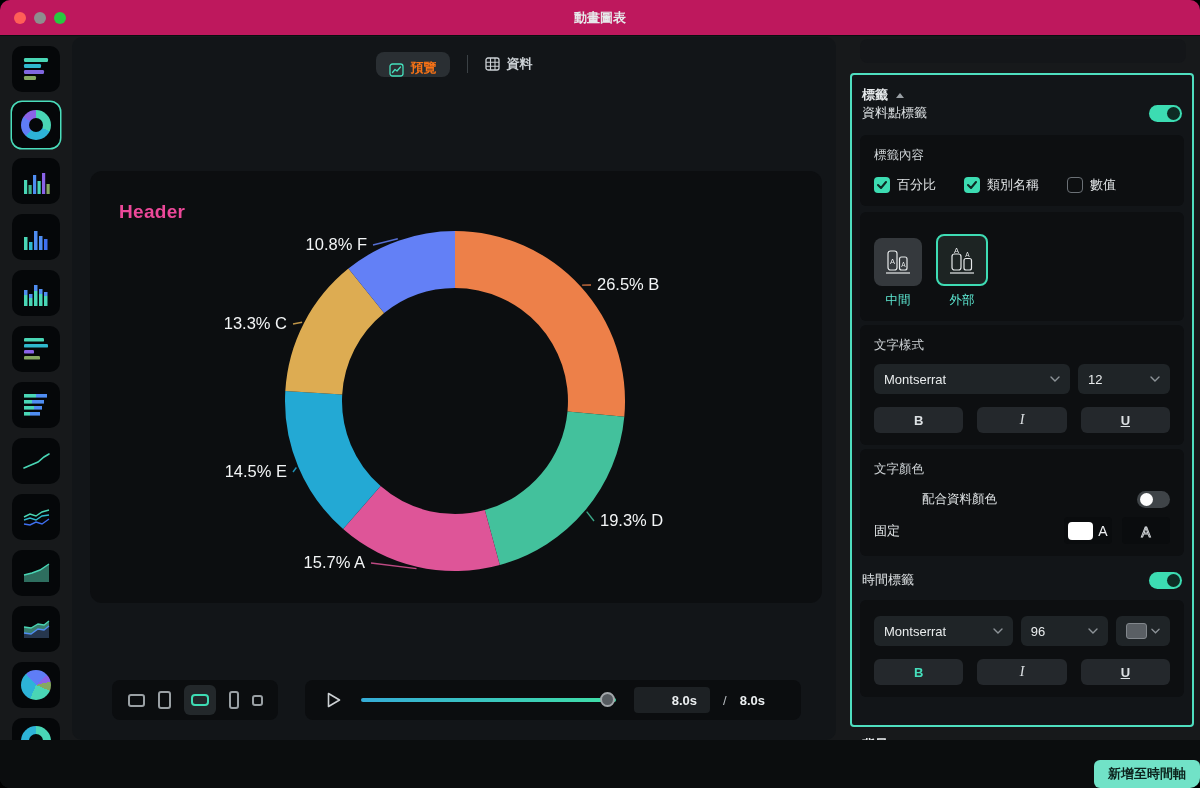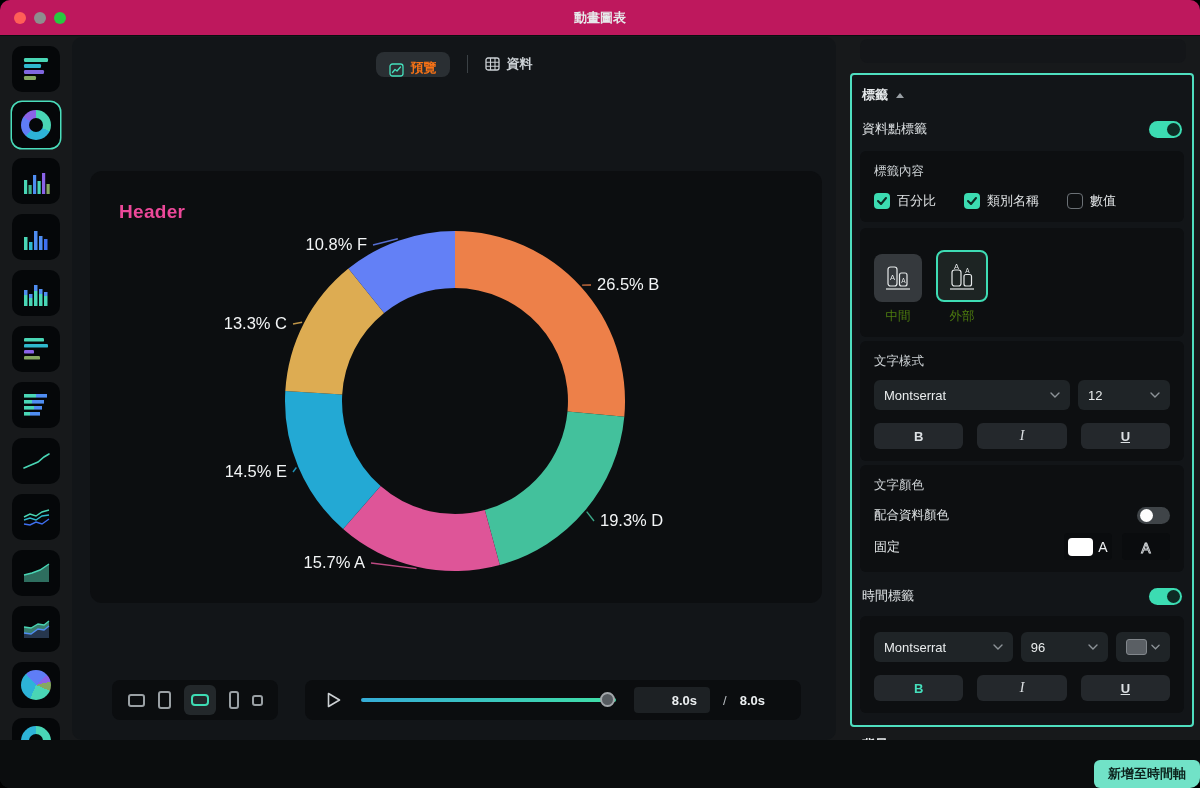--- a/index.html
+++ b/index.html
@@ -65,41 +65,41 @@
   .time-total{font-size:13px;font-weight:700;color:#eceff1;margin-right:14px;}
 
   
   .right{flex:1;display:flex;flex-direction:column;overflow:hidden;padding:2px 6px 0 2px;}
   .peek-card{height:24px;margin:0 8px 10px 10px;background:#141619;border-radius:8px;flex:none;}
   .label-box{border:2px solid #4fdfc0;border-radius:4px;background:#121518;height:654px;flex:none;
     padding:8px 8px;display:flex;flex-direction:column;overflow:hidden;}
   .sec-head{display:flex;align-items:center;gap:8px;padding:4px 2px 0 2px;height:20px;flex:none;}
   .sec-title{font-size:13px;font-weight:700;color:#e7eaec;}
   .tri-up{width:0;height:0;border-left:4px solid transparent;border-right:4px solid transparent;border-bottom:5px solid #9aa0a5;}
-  .row-toggle{display:flex;align-items:center;justify-content:space-between;padding:0 2px;height:20px;flex:none;margin-top:16px;}
+  .row-toggle{display:flex;align-items:center;justify-content:space-between;padding:0 2px;height:20px;flex:none;}
   .row-label{font-size:13px;color:#dfe3e5;}
   .toggle{position:relative;width:33px;height:17px;border-radius:9px;background:#3cdcb2;flex:none;cursor:pointer;}
   .toggle .knob{position:absolute;top:2px;right:2.5px;width:13px;height:13px;border-radius:50%;background:#0e2b24;}
   .toggle.off{background:#3f4448;}
   .toggle.off .knob{right:auto;left:2.5px;background:#fdfdfd;}
 
   .subcard{background:#0d0f11;border-radius:6px;padding:12px 14px;flex:none;}
   .mt12{margin-top:12px;} .mt6{margin-top:6px;} .mt4{margin-top:4px;} .mt10{margin-top:10px;}
   .sub-label{font-size:12.5px;color:#cfd4d7;}
   .cb-row{display:flex;align-items:center;gap:28px;margin-top:12px;}
   .cb-item{display:flex;align-items:center;gap:7px;cursor:pointer;}
   .cb{width:16px;height:16px;border-radius:4px;background:#3cdcb2;display:flex;align-items:center;justify-content:center;flex:none;}
   .cb.un{background:transparent;border:1.5px solid #6b7176;}
   .cb-label{font-size:13px;color:#e2e5e7;}
 
   .tiles-row{display:flex;align-items:flex-end;gap:14px;margin-top:10px;}
   .pos-opt{display:flex;flex-direction:column;align-items:center;gap:6px;cursor:pointer;}
   .pos-tile{width:48px;height:48px;background:#35393d;border-radius:8px;display:flex;align-items:center;justify-content:center;}
   .pos-tile.sel{width:52px;height:52px;background:#1d2423;border:2px solid #3edcb4;}
-  .pos-cap{font-size:12.5px;color:#4d7c0f;}
+  .pos-cap{font-size:12.5px;color:#5eead4;}
 
   .dd-row{display:flex;gap:8px;margin-top:10px;}
   .dd{height:30px;background:#1f2427;border-radius:6px;display:flex;align-items:center;justify-content:space-between;
     padding:0 10px;font-size:13px;color:#e9eced;cursor:pointer;}
   .dd .chev{flex:none;margin-left:6px;}
   .biu-row{display:flex;gap:14px;margin-top:13px;}
   .biu{flex:1;height:26px;background:#24282c;border-radius:6px;display:flex;align-items:center;justify-content:center;
     font-size:13px;color:#dde1e4;cursor:pointer;}
   .biu .b{font-weight:700;} .biu .i{font-style:italic;font-family:"Liberation Serif",serif;font-size:14px;}
   .biu .u{text-decoration:underline;font-weight:700;}
@@ -409,21 +409,21 @@
                 <span class="i">I</span>
               </div>
             <div class="biu">
                 <span class="u">U</span>
               </div>
           </div>
         </div>
 
         <div class="subcard mt4">
           <div class="sub-label">文字顏色</div>
-          <div class="fixed-row" style="margin-top:13px;">
+          <div class="fixed-row" style="margin-top:13px;margin-left:48px;">
             <span class="row-label" style="font-size:12.5px;">配合資料顏色</span>
             <span class="toggle off">
                 <span class="knob"></span>
               </span>
           </div>
           <div class="fixed-row">
             <span class="row-label">固定</span>
             <span class="swatches">
               <span class="swatch-btn">
                 <span class="white-chip"></span>

